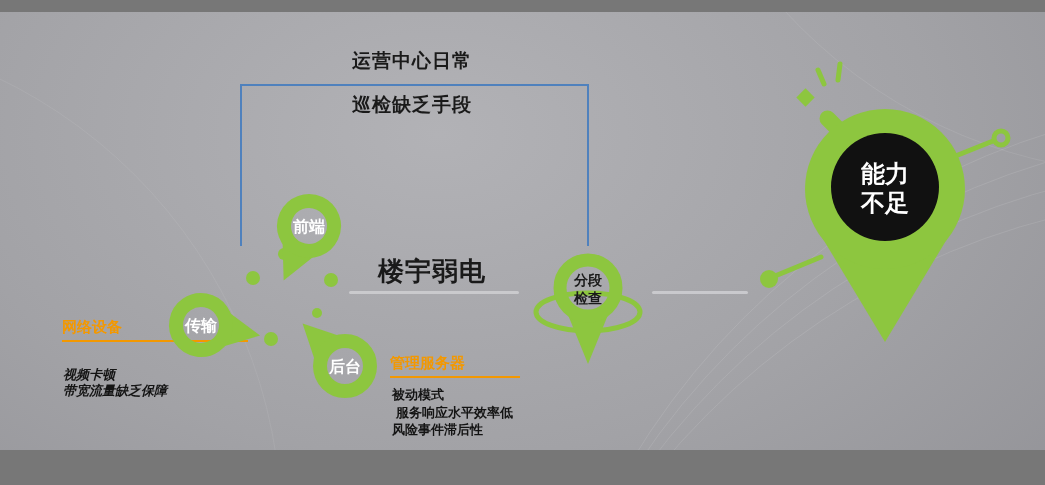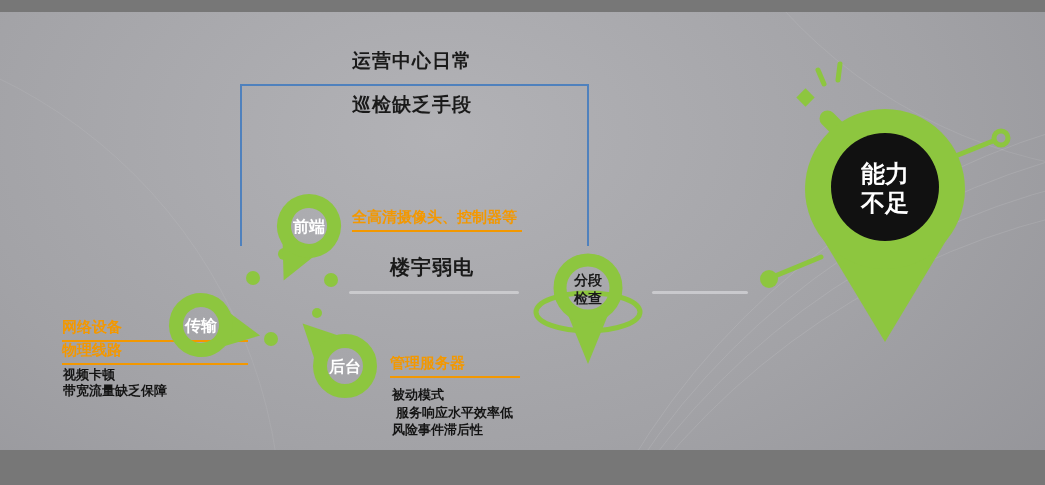--- a/index.html
+++ b/index.html
@@ -10,21 +10,21 @@
     margin-top:12px;
   }
   .abs{position:absolute;}
   .curve{position:absolute;border-radius:50%;border:1px solid rgba(255,255,255,0.10);}
   .bracket{
     position:absolute;left:240px;top:72px;width:345px;height:160px;
     border-top:2px solid #4f81bd;border-left:2px solid #4f81bd;border-right:2px solid #4f81bd;
   }
   .title{font-weight:bold;color:#1a1a1a;}
   .top-note{left:262px;width:300px;text-align:center;font-size:19px;letter-spacing:1px;}
-  .center-note{left:347px;width:170px;text-align:center;font-size:20px;letter-spacing:1px;}
+  .center-note{left:347px;width:170px;text-align:center;font-size:26px;letter-spacing:1px;}
   .orange-label{
     color:#f39800;font-weight:bold;font-size:15px;line-height:19px;
     border-bottom:2px solid #f39800;padding-bottom:3px;
   }
   .black-note{font-size:13px;font-weight:bold;color:#141414;line-height:16px;}
   .hline{position:absolute;height:3px;background:#cdcdd0;border-radius:2px;opacity:0.9;}
   .dot{position:absolute;border-radius:50%;background:#8dc63f;}
   svg text{font-family:"DejaVu Sans","Liberation Sans",sans-serif;}
 </style>
 </head>
@@ -38,25 +38,23 @@
   <div class="curve" style="width:1500px;height:1500px;right:-944px;bottom:-1246px;"></div>
   <div class="curve" style="width:1000px;height:1000px;right:-610px;top:-840px;opacity:.8;"></div>
   <div class="curve" style="width:1000px;height:1000px;left:-720px;bottom:-580px;opacity:.7;"></div>
 
   <div class="bracket"></div>
 
   <div class="abs title top-note" style="top:36px;">运营中心日常</div>
   <div class="abs orange-label" style="left:62px;top:306px;width:186px;">网络设备</div>
 
   <div class="abs title top-note" style="top:80px;">巡检缺乏手段</div>
-  <div class="abs orange-label" style="left:62px;top:329px;width:186px;">物理线路</div>
-  <div class="abs black-note" style="left:63px;top:355px;">视频卡顿</div>
-  <div class="abs black-note" style="left:63px;top:371px;">带宽流量缺乏保障</div>
+  <div class="abs black-note" style="left:63px;top:355px;font-style:italic;">视频卡顿</div>
+  <div class="abs black-note" style="left:63px;top:371px;font-style:italic;">带宽流量缺乏保障</div>
 
-  <div class="abs orange-label" style="left:352px;top:196px;width:170px;">全高清摄像头、控制器等</div>
 
   <div class="abs orange-label" style="left:390px;top:342px;width:130px;">管理服务器</div>
   <div class="abs black-note" style="left:392px;top:376px;font-family:Liberation Mono, monospace;">被动模式</div>
   <div class="abs black-note" style="left:396px;top:393px;">服务响应水平效率低</div>
   <div class="abs black-note" style="left:392px;top:410px;text-align:center;">风险事件滞后性</div>
 
   <div class="hline" style="left:349px;top:279px;width:170px;"></div>
   <div class="hline" style="left:652px;top:279px;width:96px;"></div>
   <div class="abs title center-note" style="top:242px;">楼宇弱电</div>
 

